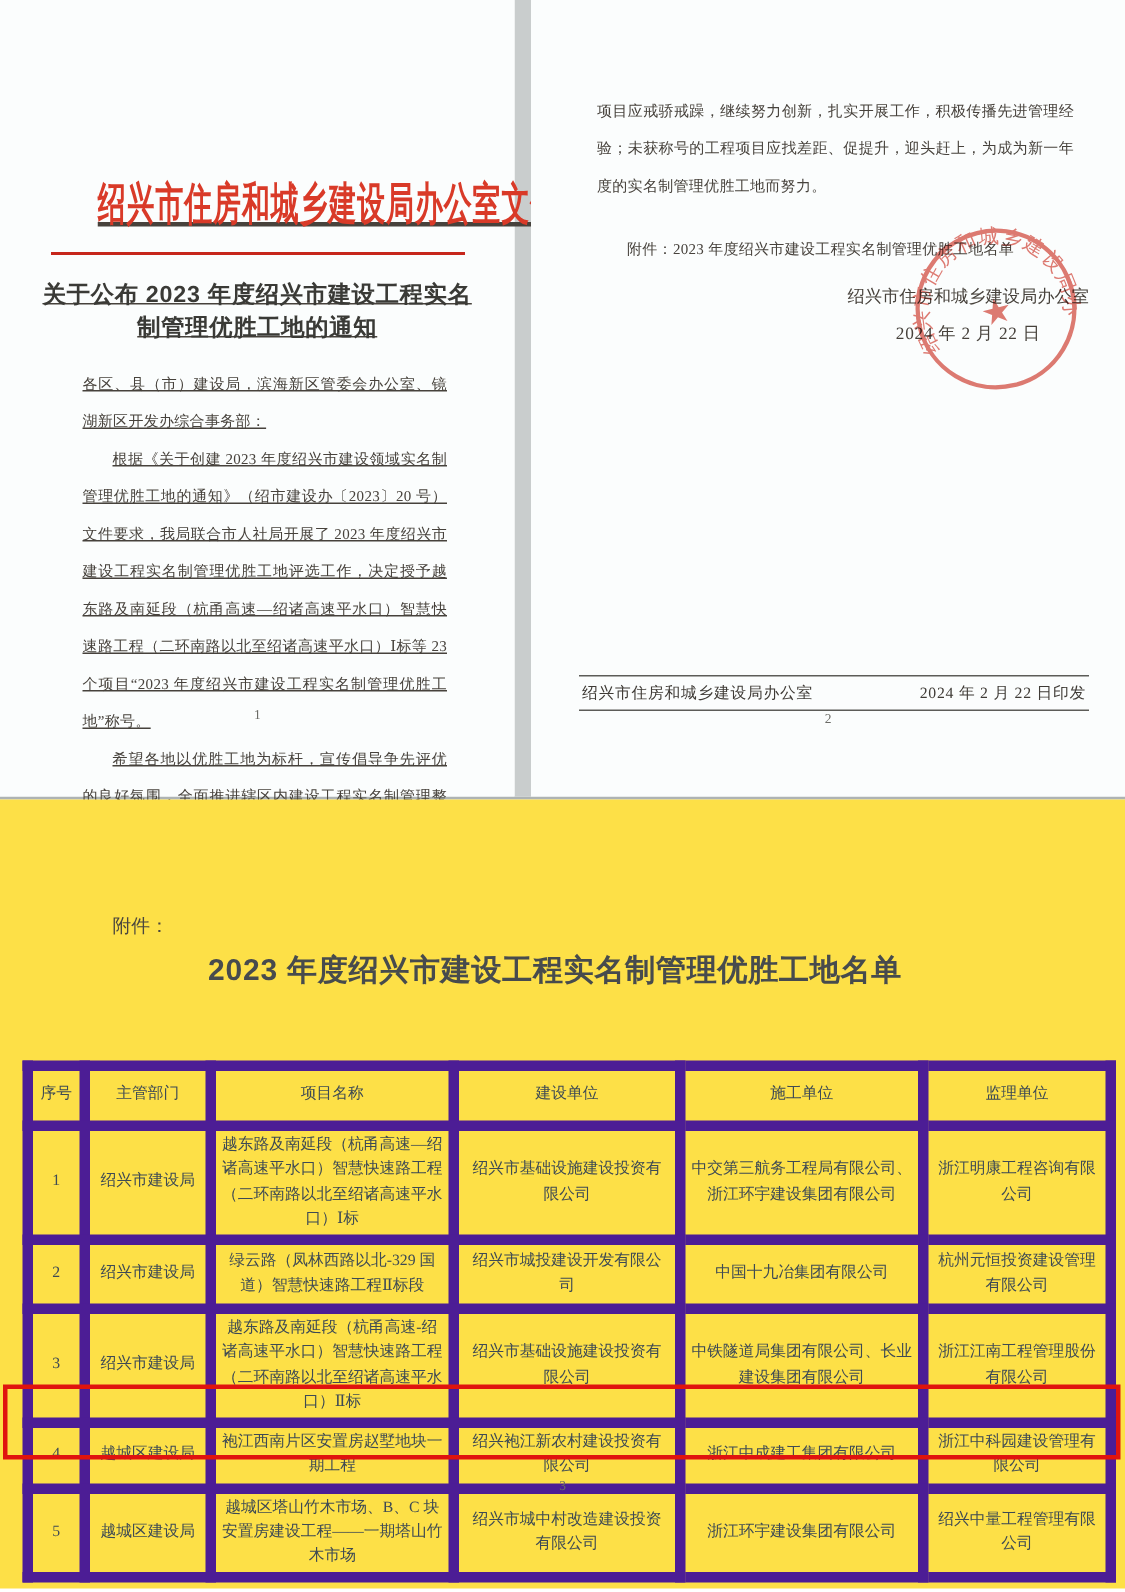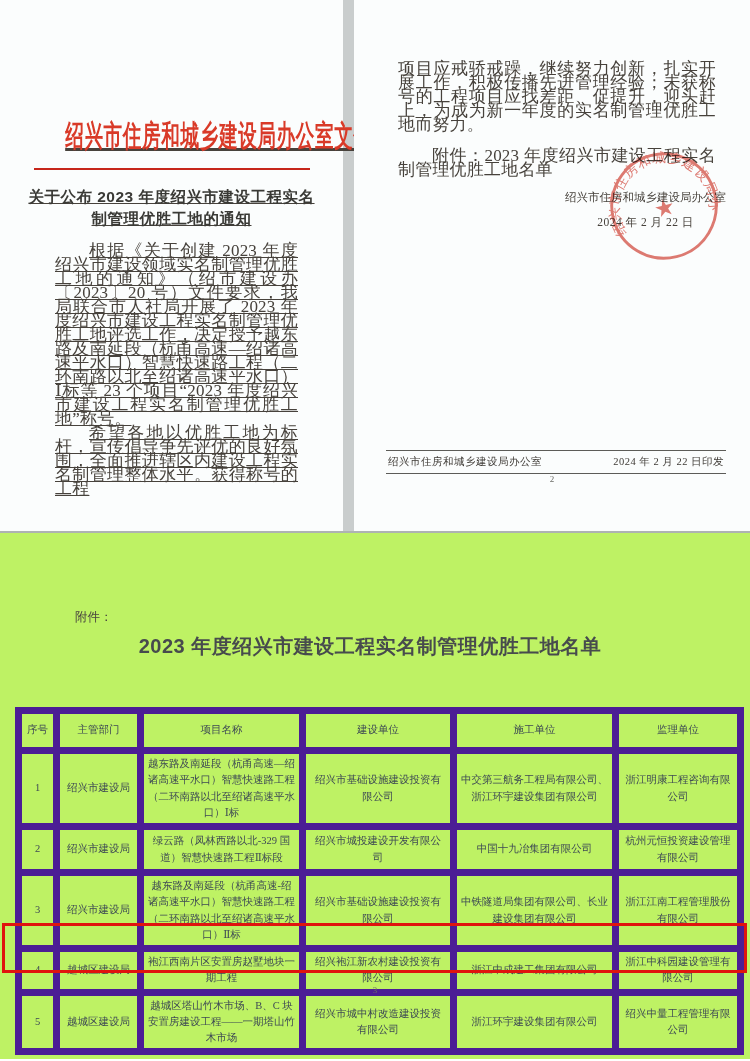--- a/index.html
+++ b/index.html
@@ -26,39 +26,39 @@
     letter-spacing:1px;
   }
   .doc-number { margin-top:28px; text-align:center; font-size:11px; color:#4e463f; letter-spacing:1px; }
   .red-rule { margin:11px auto 0 auto; width:276px; height:2px; background:#c6261b; }
   .notice-title {
     margin:16px auto 0 auto; width:302px; text-align:center;
     font-family:"Liberation Sans","DejaVu Sans",sans-serif;
     font-size:15.5px; font-weight:700; color:#3a3a36; line-height:1.42; letter-spacing:0.5px;
   }
   .p1-body { margin:14px 45px 0 55px; }
-  .p1-body p, .p2-body p { font-size:17px; line-height:14px; letter-spacing:0.2px; text-align:justify; }
+  .p1-body p, .p2-body p { font-size:10px; line-height:25px; letter-spacing:0.2px; text-align:justify; }
   .indent { text-indent:2em; }
   .page-num { position:absolute; bottom:49px; left:0; right:0; text-align:center; font-size:9px; color:#6b6b66; }
   .page-1 .page-num { bottom:50px; }
 
   
   .p2-body { padding:62px 34px 0 44px; }
   .attach-line { margin-top:17px; }
   .sign-block { position:absolute; top:190px; right:24px; text-align:center; font-size:11.5px; color:#47423c; }
   .sign-date { margin-top:10px; font-size:11.5px; letter-spacing:0.5px; }
   .seal { position:absolute; top:148px; right:28px; width:116px; height:116px;
           transform:rotate(-14deg); opacity:0.78; mix-blend-mode:multiply; pointer-events:none; }
   .p2-footer { position:absolute; top:450px; left:32px; right:24px; font-size:10.5px; color:#3f3b36; }
   .p2-footer .rule { height:1px; background:#5c5c58; }
   .p2-footer .row { display:flex; justify-content:space-between; padding:4px 2px 4px 2px; letter-spacing:0.5px; }
   .page-2 .page-num { bottom:47px; }
 
   
-  .attachment { position:relative; height:526px; background:#bef264; }
+  .attachment { position:relative; height:526px; background:#fde047; }
   .attach-label { position:absolute; top:76px; left:75px; font-size:12.5px; color:#4a463f; }
   .attach-title {
     position:absolute; top:100px; left:0; right:10px; text-align:center;
     font-family:"Liberation Sans","DejaVu Sans",sans-serif;
     font-size:20px; font-weight:600; color:#474b4d; letter-spacing:0.5px;
   }
   table.roster {
     position:absolute; top:174px; left:15px; width:722px;
     border-collapse:collapse; table-layout:fixed;
     font-size:10.5px; color:#3e4a54;
@@ -82,20 +82,21 @@
 
 <div class="screen">
 
   <div class="pages-top">
 
     <div class="page page-1">
       <div class="org-title">绍兴市住房和城乡建设局办公室文件</div>
       <div class="red-rule"></div>
       <div class="notice-title">关于公布 2023 年度绍兴市建设工程实名制管理优胜工地的通知</div>
       <div class="p1-body">
+        <p>各区、县（市）建设局，滨海新区管委会办公室、镜湖新区开发办综合事务部：</p>
         <p class="indent">根据《关于创建 2023 年度绍兴市建设领域实名制管理优胜工地的通知》（绍市建设办〔2023〕20 号）文件要求，我局联合市人社局开展了 2023 年度绍兴市建设工程实名制管理优胜工地评选工作，决定授予越东路及南延段（杭甬高速—绍诸高速平水口）智慧快速路工程（二环南路以北至绍诸高速平水口）Ⅰ标等 23 个项目“2023 年度绍兴市建设工程实名制管理优胜工地”称号。</p>
         <p class="indent">希望各地以优胜工地为标杆，宣传倡导争先评优的良好氛围，全面推进辖区内建设工程实名制管理整体水平。获得称号的工程</p>
       </div>
       <div class="page-num">1</div>
     </div>
 
     <div class="page-gap"></div>
 
     <div class="page page-2">
       <div class="p2-body">

